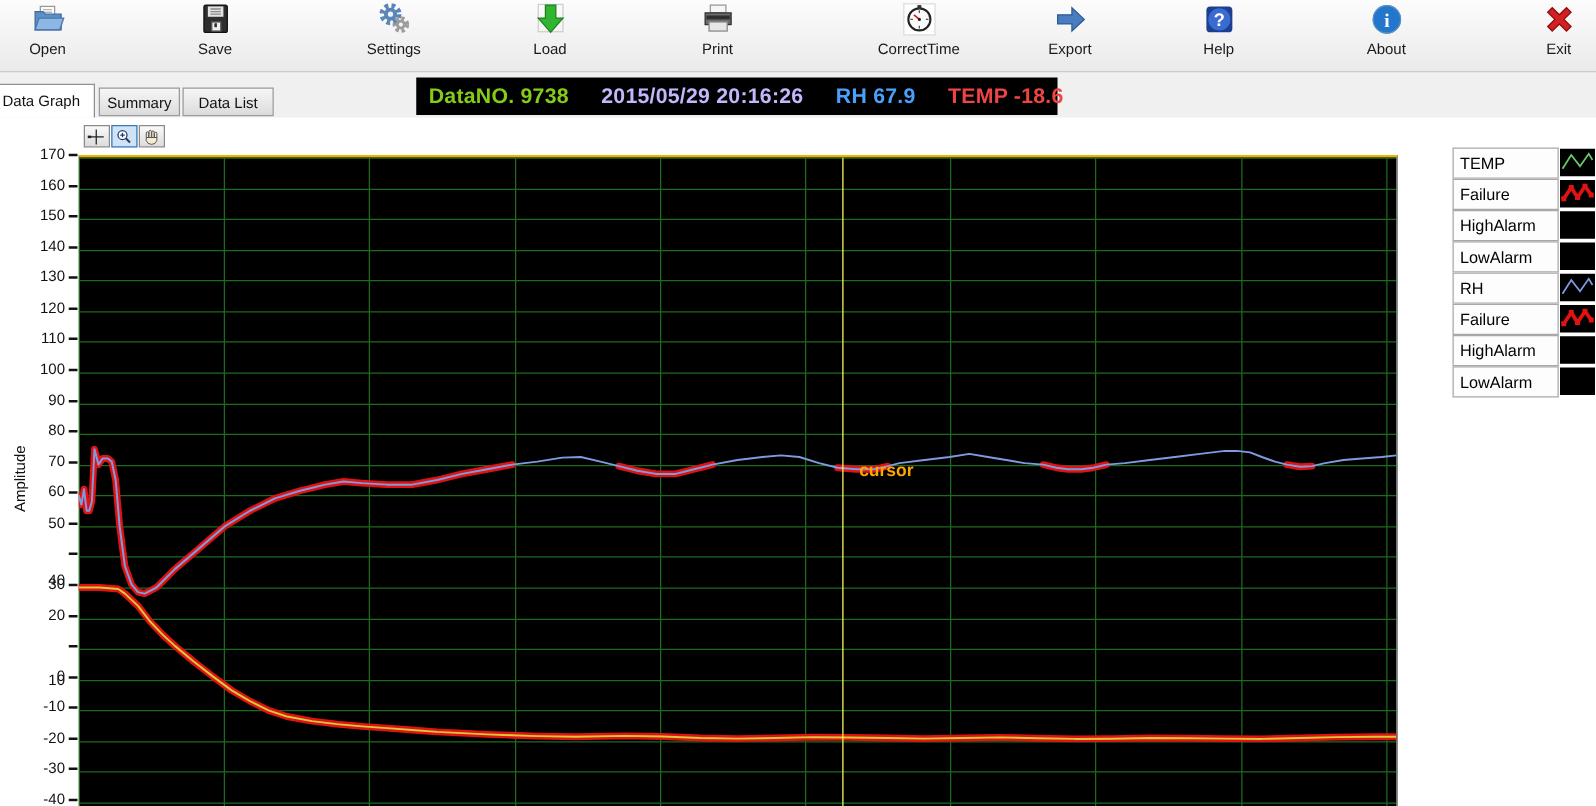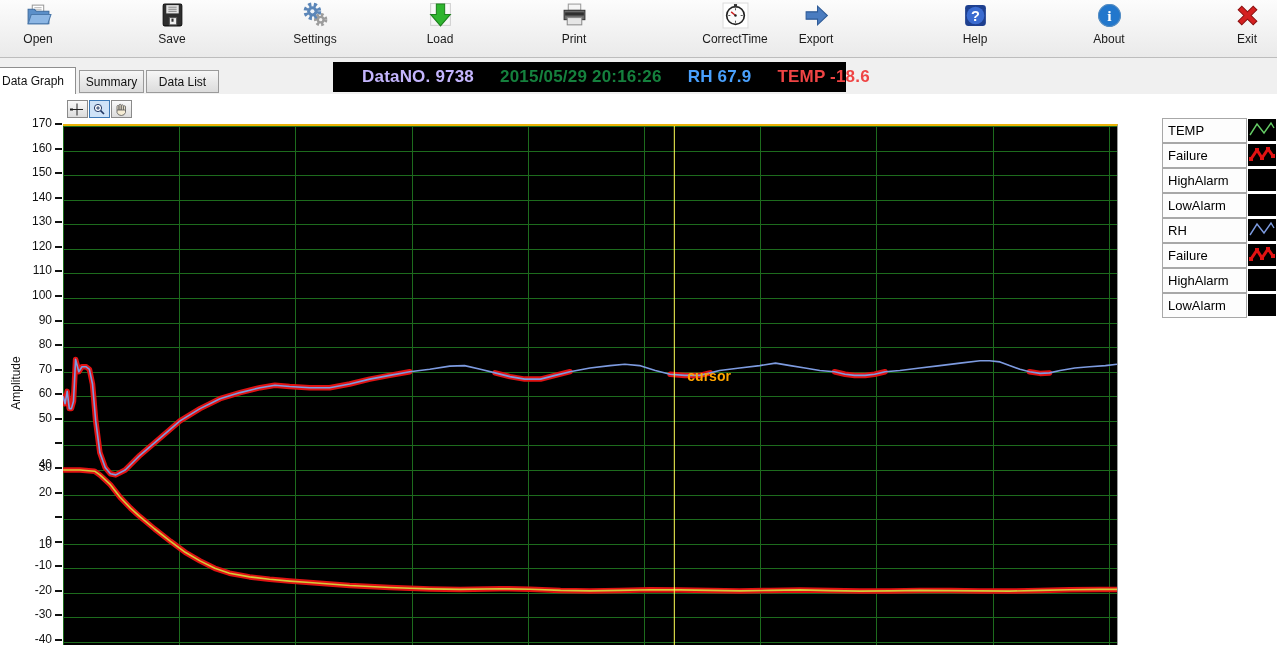--- a/index.html
+++ b/index.html
@@ -115,21 +115,21 @@
         <rect x="11.5" y="2" width="3" height="3" fill="#333"></rect>
         <line x1="13" y1="6" x2="13" y2="8" stroke="#555"></line>
           <line x1="13" y1="18" x2="13" y2="20" stroke="#555"></line>
         <line x1="6" y1="13" x2="8" y2="13" stroke="#555"></line>
           <line x1="18" y1="13" x2="20" y2="13" stroke="#555"></line>
         <line x1="13" y1="13" x2="8.8" y2="9.5" stroke="#cc2222" stroke-width="1.4"></line>
         <circle cx="13" cy="13" r="1.2" fill="#222"></circle>
       </svg>
       <span class="tb-label">CorrectTime</span>
     </div>
-    <div class="tb-btn" style="left:778px">
+    <div class="tb-btn" style="left:818px">
       <svg class="tb-icon" viewBox="0 0 26 26">
         <path d="M3 9.5 H14 V4 l9.5 9 L14 22 v-5.5 H3 Z" fill="#4a7cc0" stroke="#2d5a96"></path>
       </svg>
       <span class="tb-label">Export</span>
     </div>
     <div class="tb-btn" style="left:937px">
       <svg class="tb-icon" viewBox="0 0 26 26">
         <rect x="3" y="3" width="20" height="20" rx="3" fill="#1d3f8f"></rect>
         <circle cx="13" cy="13" r="8.5" fill="#3a6bd0"></circle>
         <text x="13" y="18" text-anchor="middle" font-size="14" font-weight="bold" fill="#fff">?</text>
@@ -158,22 +158,22 @@
     </div>
     <div class="tab inactive" id="tab-summary">
       <span>Summary</span>
     </div>
     <div class="tab inactive" id="tab-datalist">
       <span>Data List</span>
     </div>
   </div>
 
   <div class="status-bar">
-    <span class="status-item" style="color: #c4b5fd; margin-left: 19px;">DataNO. 9738</span>
-    <span class="status-item" style="color: #15803d;">2015/05/29 20:16:26</span>
+    <span class="status-item" style="color: #84cc16;">DataNO. 9738</span>
+    <span class="status-item" style="color: #c4b5fd;">2015/05/29 20:16:26</span>
     <span class="status-item" style="color: rgb(73, 160, 253);">RH 67.9</span>
     <span class="status-item" style="color: #ef4444; text-align: right;">TEMP -18.6</span>
   </div>
 
   <div class="mini-toolbar">
     <div class="mini-btn">
       <svg width="15" height="13" viewBox="0 0 15 13">
         <line x1="1" y1="6.5" x2="13" y2="6.5" stroke="#222"></line>
           <line x1="7" y1="0.5" x2="7" y2="12.5" stroke="#222"></line>
         <rect x="0" y="5.5" width="3" height="2" fill="#222"></rect>

